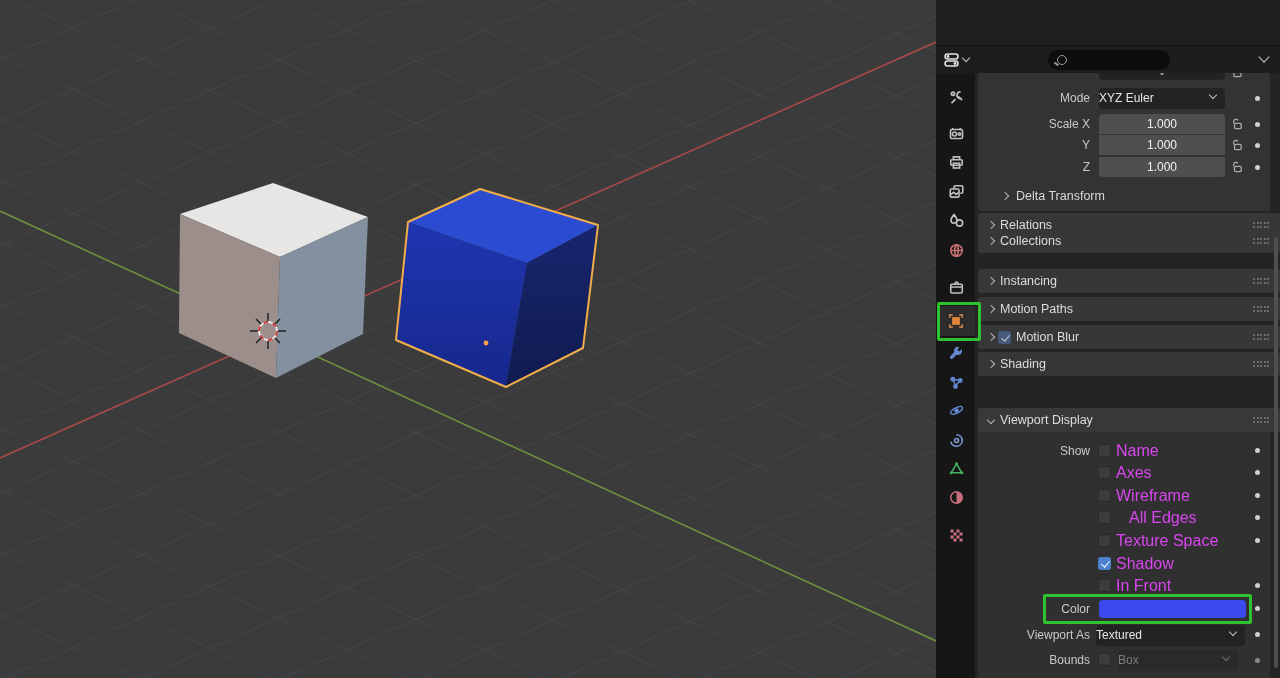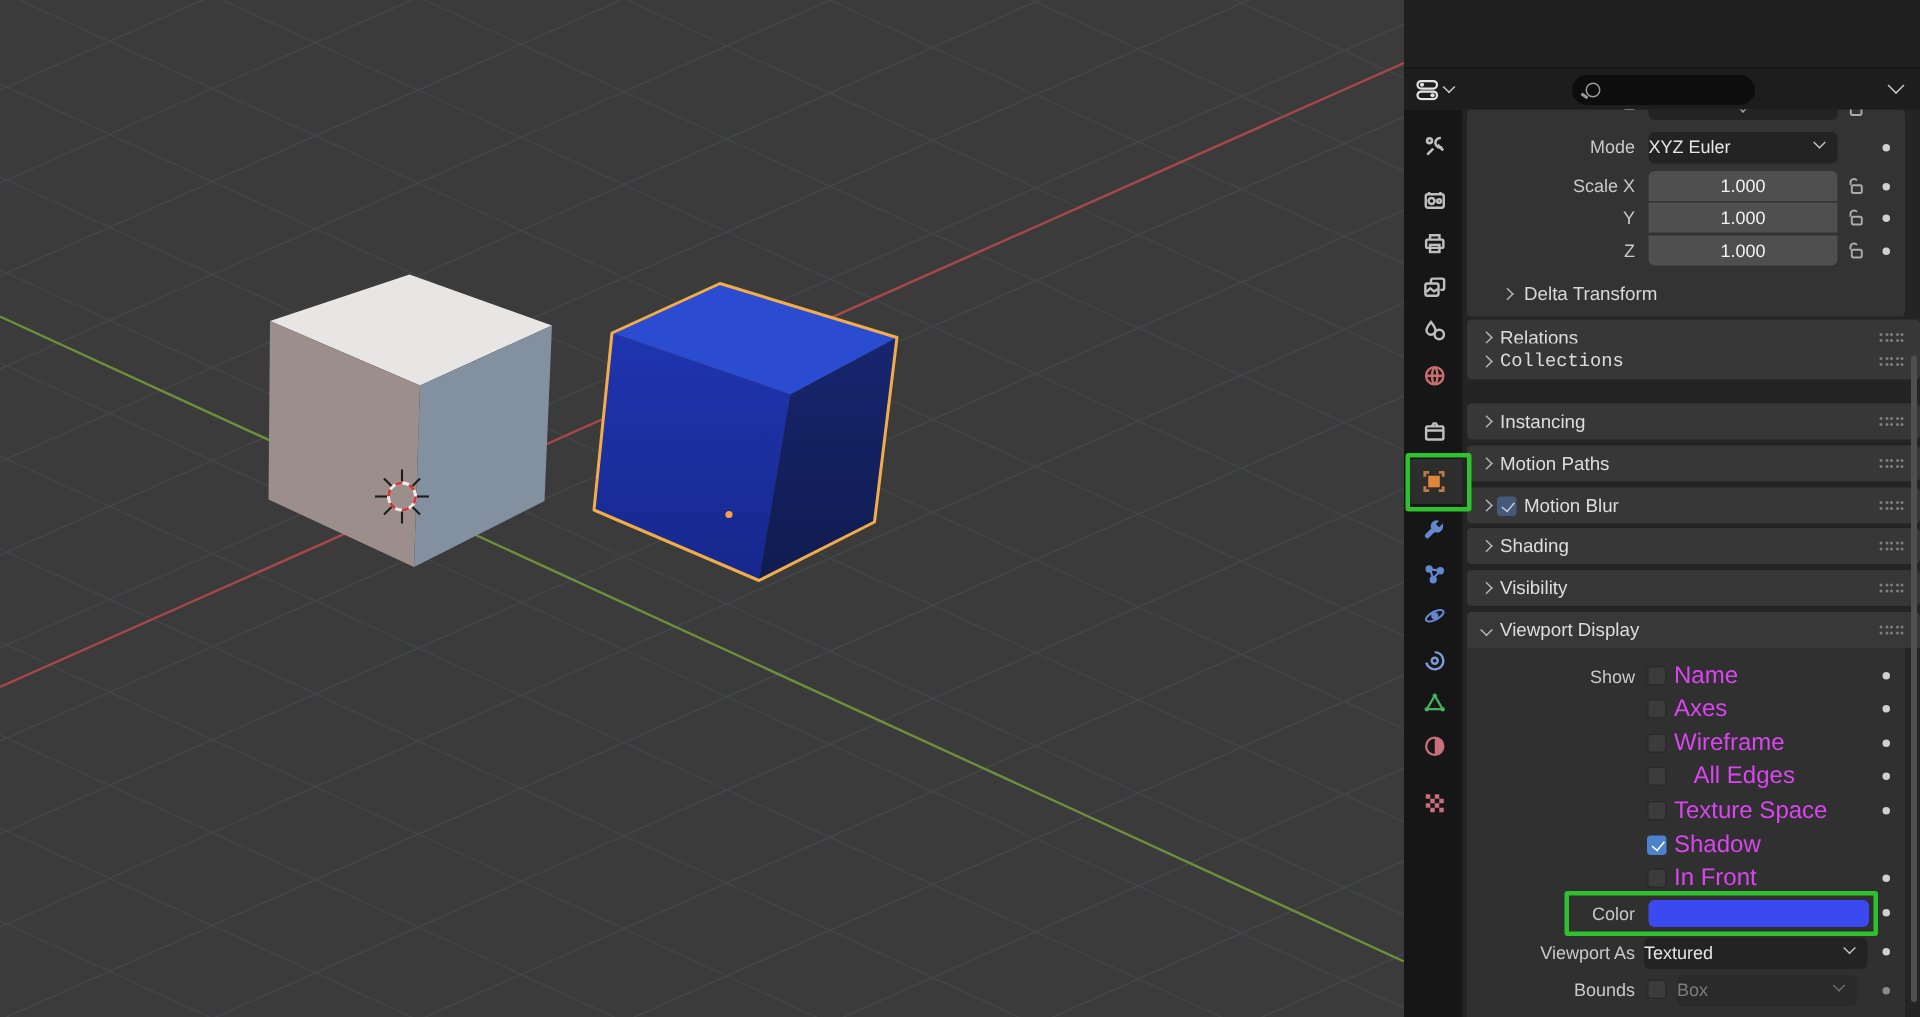--- a/index.html
+++ b/index.html
@@ -361,21 +361,21 @@
               <i style="left: 7.2px; top: 0px;"></i>
               <i style="left: 10.8px; top: 0px;"></i>
               <i style="left: 14.4px; top: 0px;"></i>
               <i style="left: 0px; top: 3.6px;"></i>
               <i style="left: 3.6px; top: 3.6px;"></i>
               <i style="left: 7.2px; top: 3.6px;"></i>
               <i style="left: 10.8px; top: 3.6px;"></i>
               <i style="left: 14.4px; top: 3.6px;"></i>
             </span>
       </div>
-      <div class="sechead" style="top:156px;font-family:Liberation Mono, monospace;">
+      <div class="sechead" style="top:156px;">
         <span class="arr arr-r"></span>
         <span class="sectxt">Collections</span>
         <span class="grip">
               <i style="left: 0px; top: 0px;"></i>
               <i style="left: 3.6px; top: 0px;"></i>
               <i style="left: 7.2px; top: 0px;"></i>
               <i style="left: 10.8px; top: 0px;"></i>
               <i style="left: 14.4px; top: 0px;"></i>
               <i style="left: 0px; top: 3.6px;"></i>
               <i style="left: 3.6px; top: 3.6px;"></i>
@@ -429,36 +429,20 @@
               <i style="left: 0px; top: 3.6px;"></i>
               <i style="left: 3.6px; top: 3.6px;"></i>
               <i style="left: 7.2px; top: 3.6px;"></i>
               <i style="left: 10.8px; top: 3.6px;"></i>
               <i style="left: 14.4px; top: 3.6px;"></i>
             </span>
       </div>
       <div class="sechead" style="top:279px;">
         <span class="arr arr-r"></span>
         <span class="sectxt">Shading</span>
-        <span class="grip">
-              <i style="left: 0px; top: 0px;"></i>
-              <i style="left: 3.6px; top: 0px;"></i>
-              <i style="left: 7.2px; top: 0px;"></i>
-              <i style="left: 10.8px; top: 0px;"></i>
-              <i style="left: 14.4px; top: 0px;"></i>
-              <i style="left: 0px; top: 3.6px;"></i>
-              <i style="left: 3.6px; top: 3.6px;"></i>
-              <i style="left: 7.2px; top: 3.6px;"></i>
-              <i style="left: 10.8px; top: 3.6px;"></i>
-              <i style="left: 14.4px; top: 3.6px;"></i>
-            </span>
-      </div>
-      <div class="sechead" style="top:307px;">
-        <span class="arr arr-r"></span>
-        <span class="sectxt">Visibility</span>
         <span class="grip">
               <i style="left: 0px; top: 0px;"></i>
               <i style="left: 3.6px; top: 0px;"></i>
               <i style="left: 7.2px; top: 0px;"></i>
               <i style="left: 10.8px; top: 0px;"></i>
               <i style="left: 14.4px; top: 0px;"></i>
               <i style="left: 0px; top: 3.6px;"></i>
               <i style="left: 3.6px; top: 3.6px;"></i>
               <i style="left: 7.2px; top: 3.6px;"></i>
               <i style="left: 10.8px; top: 3.6px;"></i>

